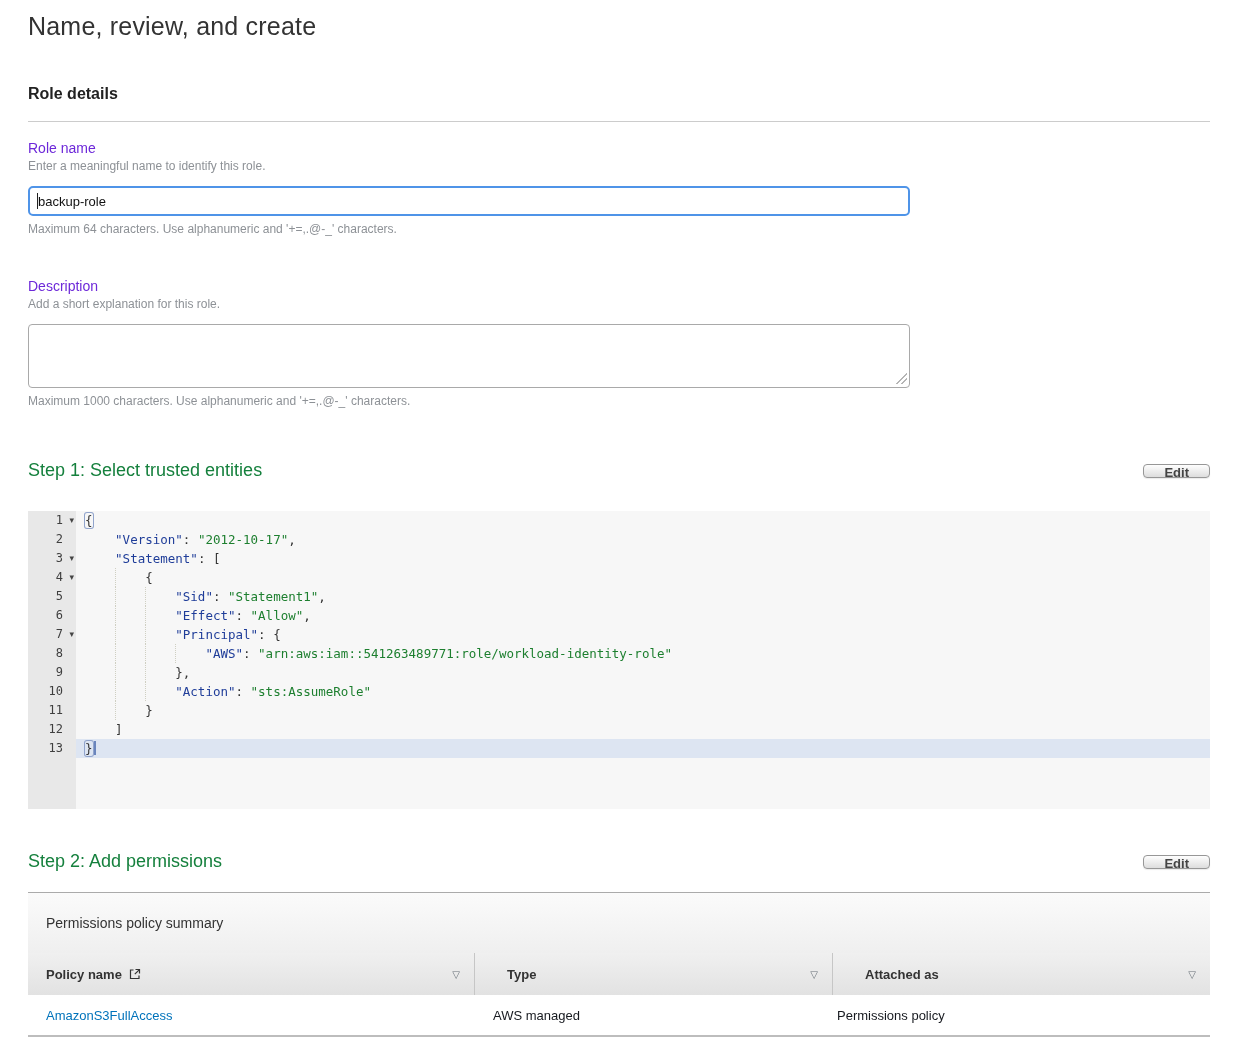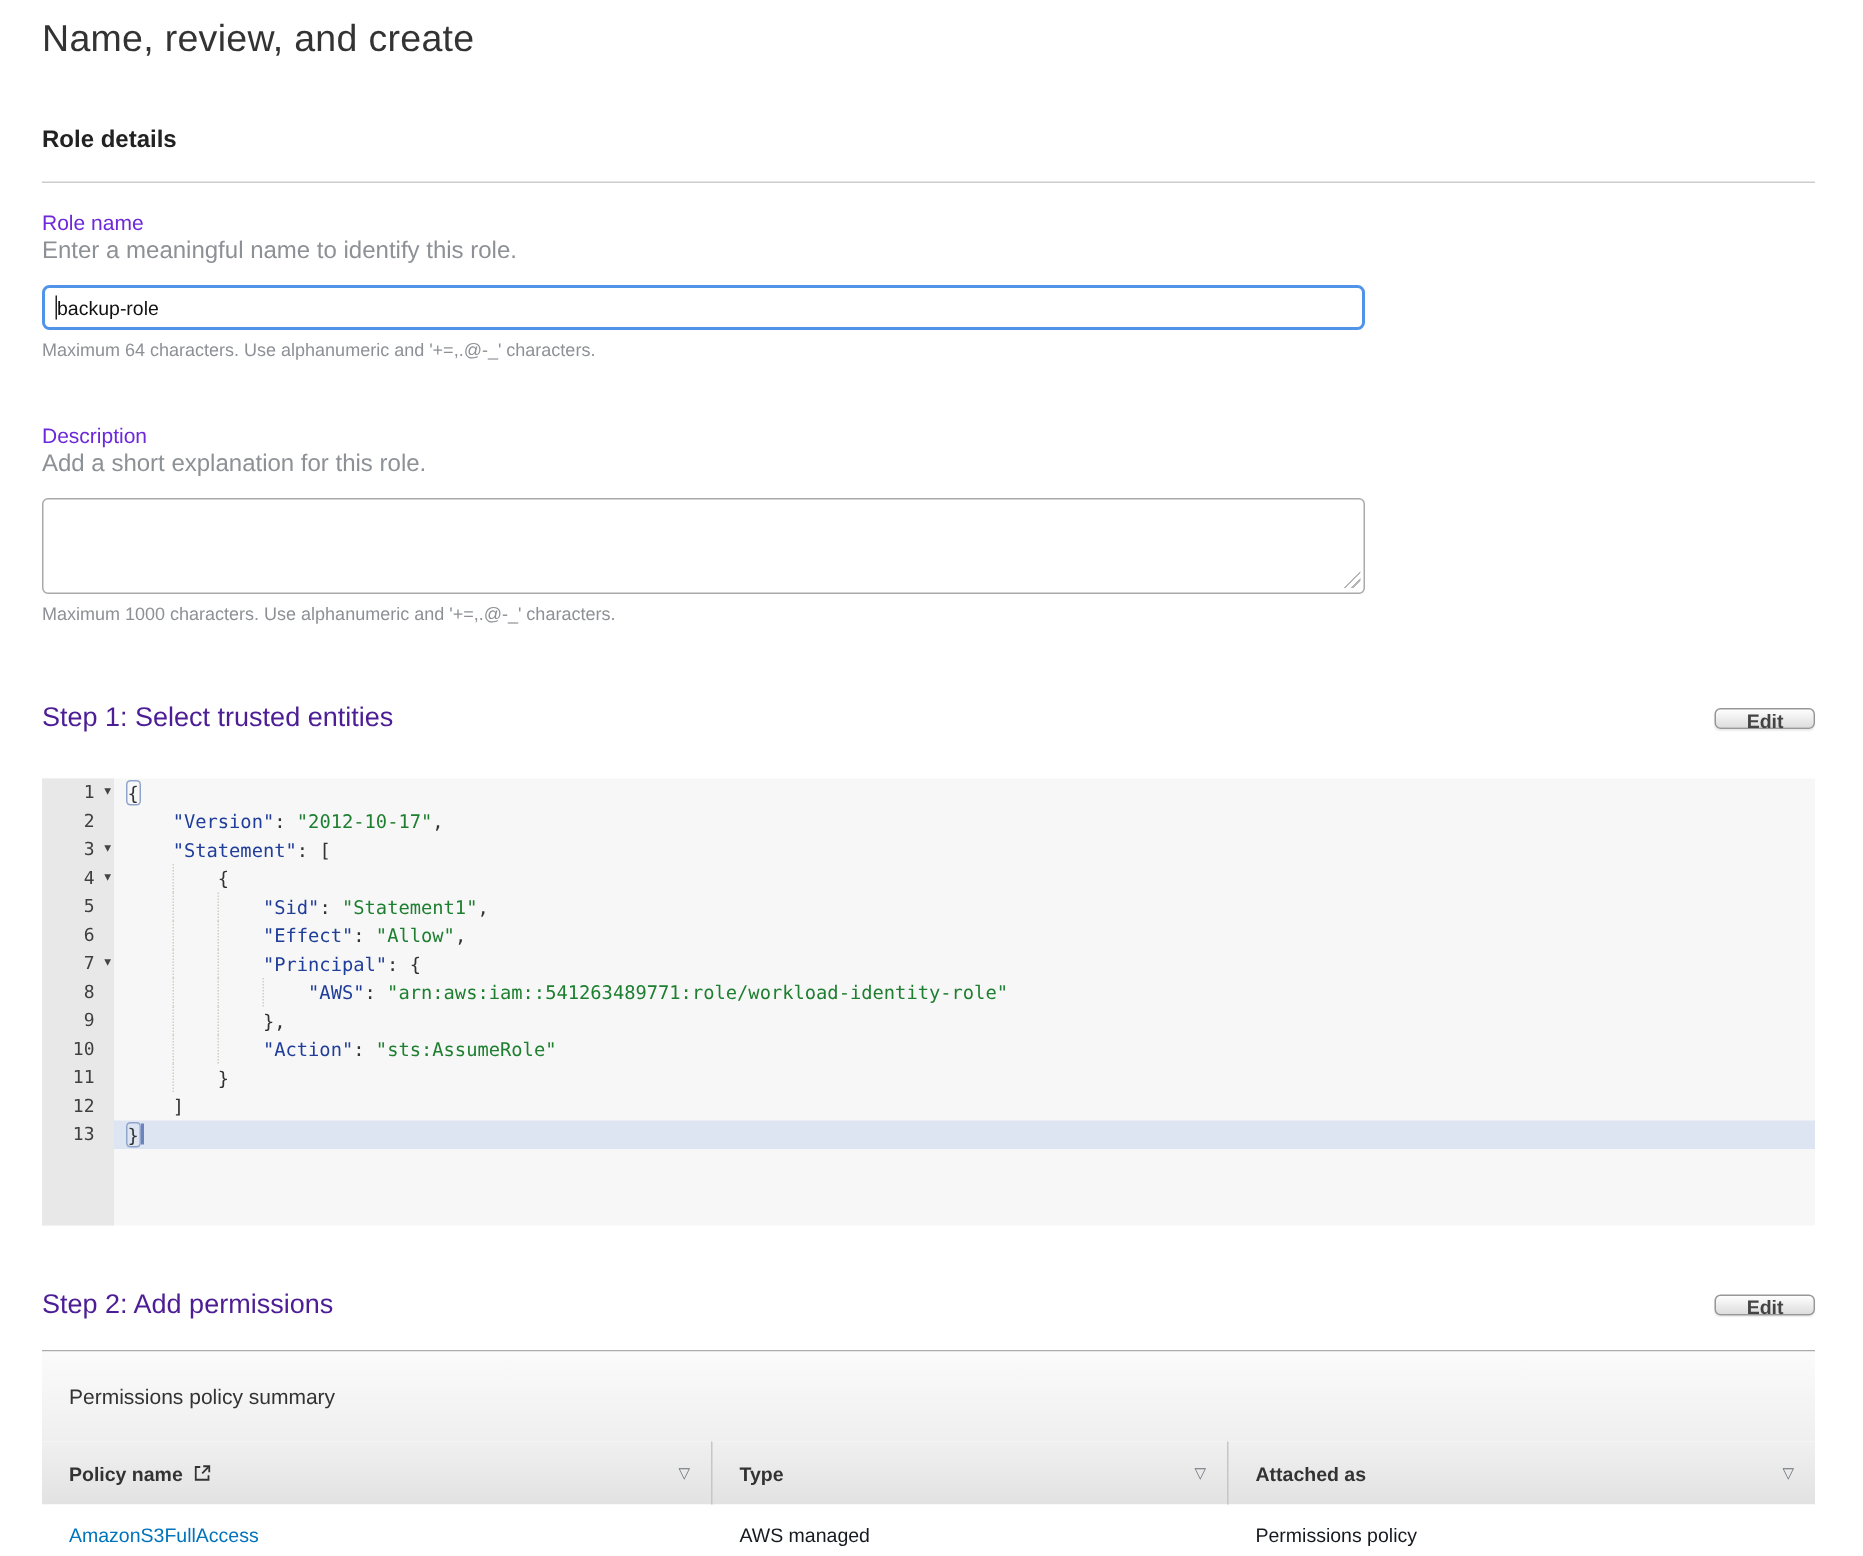--- a/index.html
+++ b/index.html
@@ -10,41 +10,41 @@
     font-family:"Liberation Sans","DejaVu Sans",sans-serif;
     padding:4px 32px 0 28px;
   }
   .page-title { font-size:25px; font-weight:400; color:#333; margin:8px 0 0; letter-spacing:.2px; }
   .section-heading { font-size:16px; font-weight:700; color:#222; margin:44px 0 0; }
   .divider { border:none; border-top:1px solid #ccc; margin:18px 0 0; }
 
   .field { margin-top:18px; }
   .field.description { margin-top:42px; }
   .field-label { font-size:14px; color:#6d28d9; }
-  .field-help { font-size:16px; color:#8d9196; margin-top:3px; }
+  .field-help { font-size:12px; color:#8d9196; margin-top:3px; }
   .field-constraint { font-size:12px; color:#8d9196; margin-top:6px; }
   .input-wrap { position:relative; width:882px; margin-top:13px; }
   .role-name-input {
     width:882px; height:30px; border:2px solid var(--focus-border,#4f94e8);
     border-radius:5px; padding:0 8px; font-size:13px; color:#111;
     font-family:inherit; outline:none; background:#fff;
   }
   .input-caret { position:absolute; left:9px; top:7px; width:1px; height:16px; background:#222; }
   .description-textarea {
     width:882px; height:64px; border:1px solid #a9a9a9; border-radius:4px;
     resize:none; padding:6px 8px; font-size:13px; font-family:inherit; outline:none; display:block;
   }
   .resize-handle {
     position:absolute; right:3px; bottom:4px; width:11px; height:11px;
     background:linear-gradient(135deg, transparent 0 48%, #b5b5b5 48% 56%, transparent 56% 70%, #b5b5b5 70% 78%, transparent 78%);
   }
 
   .step-header { display:flex; align-items:center; justify-content:space-between; margin-top:52px; }
   .step-header.step2 { margin-top:42px;gap:28px; }
-  .step-heading { font-size:18px; font-weight:400; color:#4c1d95; margin:0; }
+  .step-heading { font-size:18px; font-weight:400; color:#15803d; margin:0; }
   .edit-button {
     font-family:inherit; font-size:13px; font-weight:700; color:#444;
     height:14px; padding:0 20px; border:1px solid #979797; border-radius:4px;
     background:linear-gradient(180deg,#fefefe,#dddddd);
     box-shadow:0 1px 1px rgba(0,0,0,.08); cursor:pointer;
   }
 
   .code-editor {
     position:relative; margin-top:30px; height:298px; background:#f7f7f7;
     font-family:"DejaVu Sans Mono",monospace; font-size:12.5px;
@@ -65,21 +65,21 @@
   .tok-s { color:var(--code-string,#1d7f2f); }
   .tok-p { color:var(--code-punct,#333); }
   .bracket-box { box-shadow:0 0 0 1px #91a4cc; border-radius:2px; }
   .code-caret { display:inline-block; width:2px; height:14px; background:#6a85bd; vertical-align:-2px; margin-left:1px; }
 
   .panel { margin-top:20px; border-top:1px solid #ababab; }
   .panel-header {
     height:60px; display:flex; align-items:center; padding-left:18px;
     background:linear-gradient(180deg,#fbfbfb,#efefef); font-size:14px; color:#333;
   }
-  .table-header { display:flex; height:42px; background:linear-gradient(180deg,#f0f0f0,#e2e2e2); }
+  .table-header { display:flex; height:42px; background:linear-gradient(180deg,#f0f0f0,#e2e2e2);gap:14px; }
   .th { display:flex; align-items:center; padding:0 14px 0 18px; }
   .th.col1,.td.col1 { flex:0 0 447px; width:447px; }
   .th.col2,.td.col2 { flex:0 0 344px; width:344px; }
   .th.col3,.td.col3 { flex:1; }
   .th.col1,.th.col2 { border-right:1px solid #c6c6c6; }
   .th-label { font-size:13px; font-weight:700; color:#333; margin-right:7px; }
   .ext-link-icon { margin-right:4px; display:inline-block; }
   .sort-arrow { margin-left:auto; font-size:10px; color:#687078; cursor:pointer; font-family:"DejaVu Sans",sans-serif; }
   .tr { display:flex; height:42px; align-items:center; background:#fff; border-bottom:2px solid #bdbdbd; }
   .td { padding:0 14px 0 18px; font-size:13px; color:#16191f; display:flex; align-items:center; }

